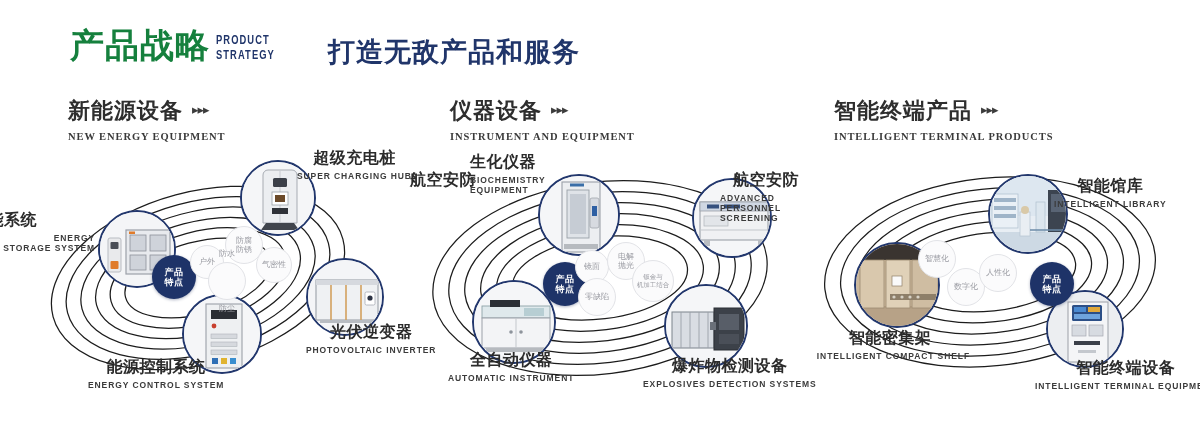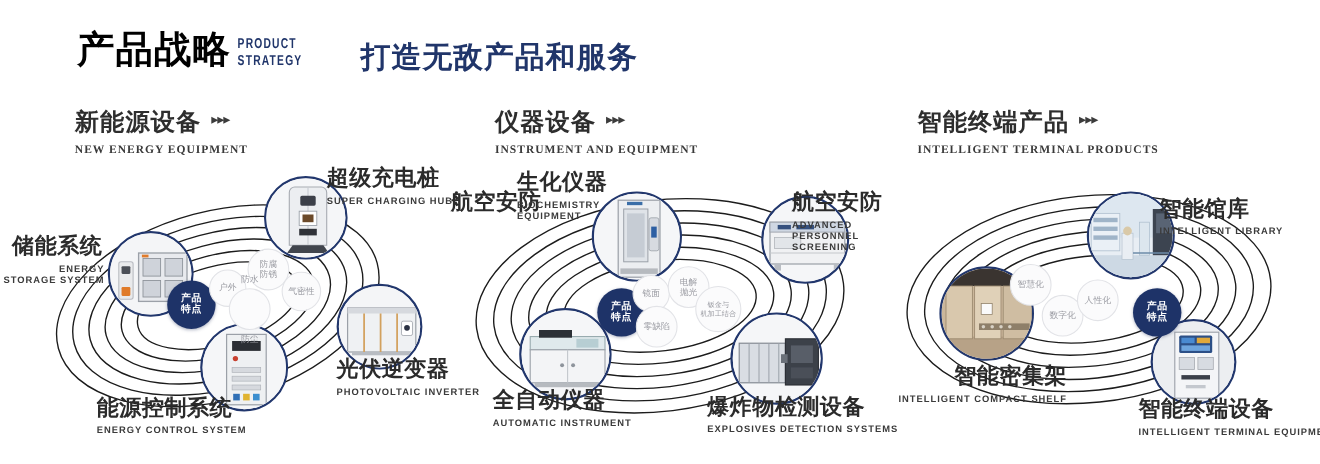--- a/index.html
+++ b/index.html
@@ -9,21 +9,21 @@
     font-family: "Liberation Sans", "DejaVu Sans", sans-serif;
     overflow: hidden;
   }
   .page { position: relative; width: 1200px; height: 422px; background: #fff; }
 
   
   .header { position: absolute; left: 0; top: 0; width: 1200px; height: 92px; }
   .brand-title {
     position: absolute; left: 70px; top: 28px;
     font-size: 34px; font-weight: bold; letter-spacing: 1px;
-    color: #000000; line-height: 1;
+    color: #15803d; line-height: 1;
     font-family: "DejaVu Sans", "Liberation Sans", sans-serif;
   }
   .brand-en {
     position: absolute; left: 216px; top: 32px;
     font-size: 13px; font-weight: bold; line-height: 15px;
     color: #20356a; letter-spacing: 1.5px;
     transform: scaleX(0.72); transform-origin: left top;
     font-family: "Liberation Sans", sans-serif;
   }
   .brand-en span { display: block; }
@@ -79,22 +79,23 @@
     position: absolute; border-radius: 50%;
     background: #fbfbfc; border: 1px solid #e2e3e7;
     display: flex; flex-direction: column; align-items: center; justify-content: center;
     color: #9b9ca3; font-size: 8px; line-height: 9.5px; text-align: center;
     font-family: "DejaVu Sans", "Liberation Sans", sans-serif;
   }
 
   
   .cap { position: absolute; white-space: nowrap; }
   .cap .cn {
-    font-size: 20px; font-weight: bold; color: #2b2b2b; letter-spacing: 0.5px;
-    font-family: "DejaVu Sans", "Liberation Sans", sans-serif;
+    font-size: 16px; font-weight: bold; color: #2b2b2b; letter-spacing: 0.5px;
+    font-family: "DejaVu Sans", "Liberation Sans", sans-serif;
+    text-align: center;
   }
   .cap .en {
     font-size: 8.5px; font-weight: bold; color: #3b3b3b;
     letter-spacing: 0.9px; margin-top: 2px;
     font-family: "Liberation Sans", sans-serif;
   }
   .cap.right { text-align: right; }
   .cap.left { text-align: left; }
 </style>
 </head>

